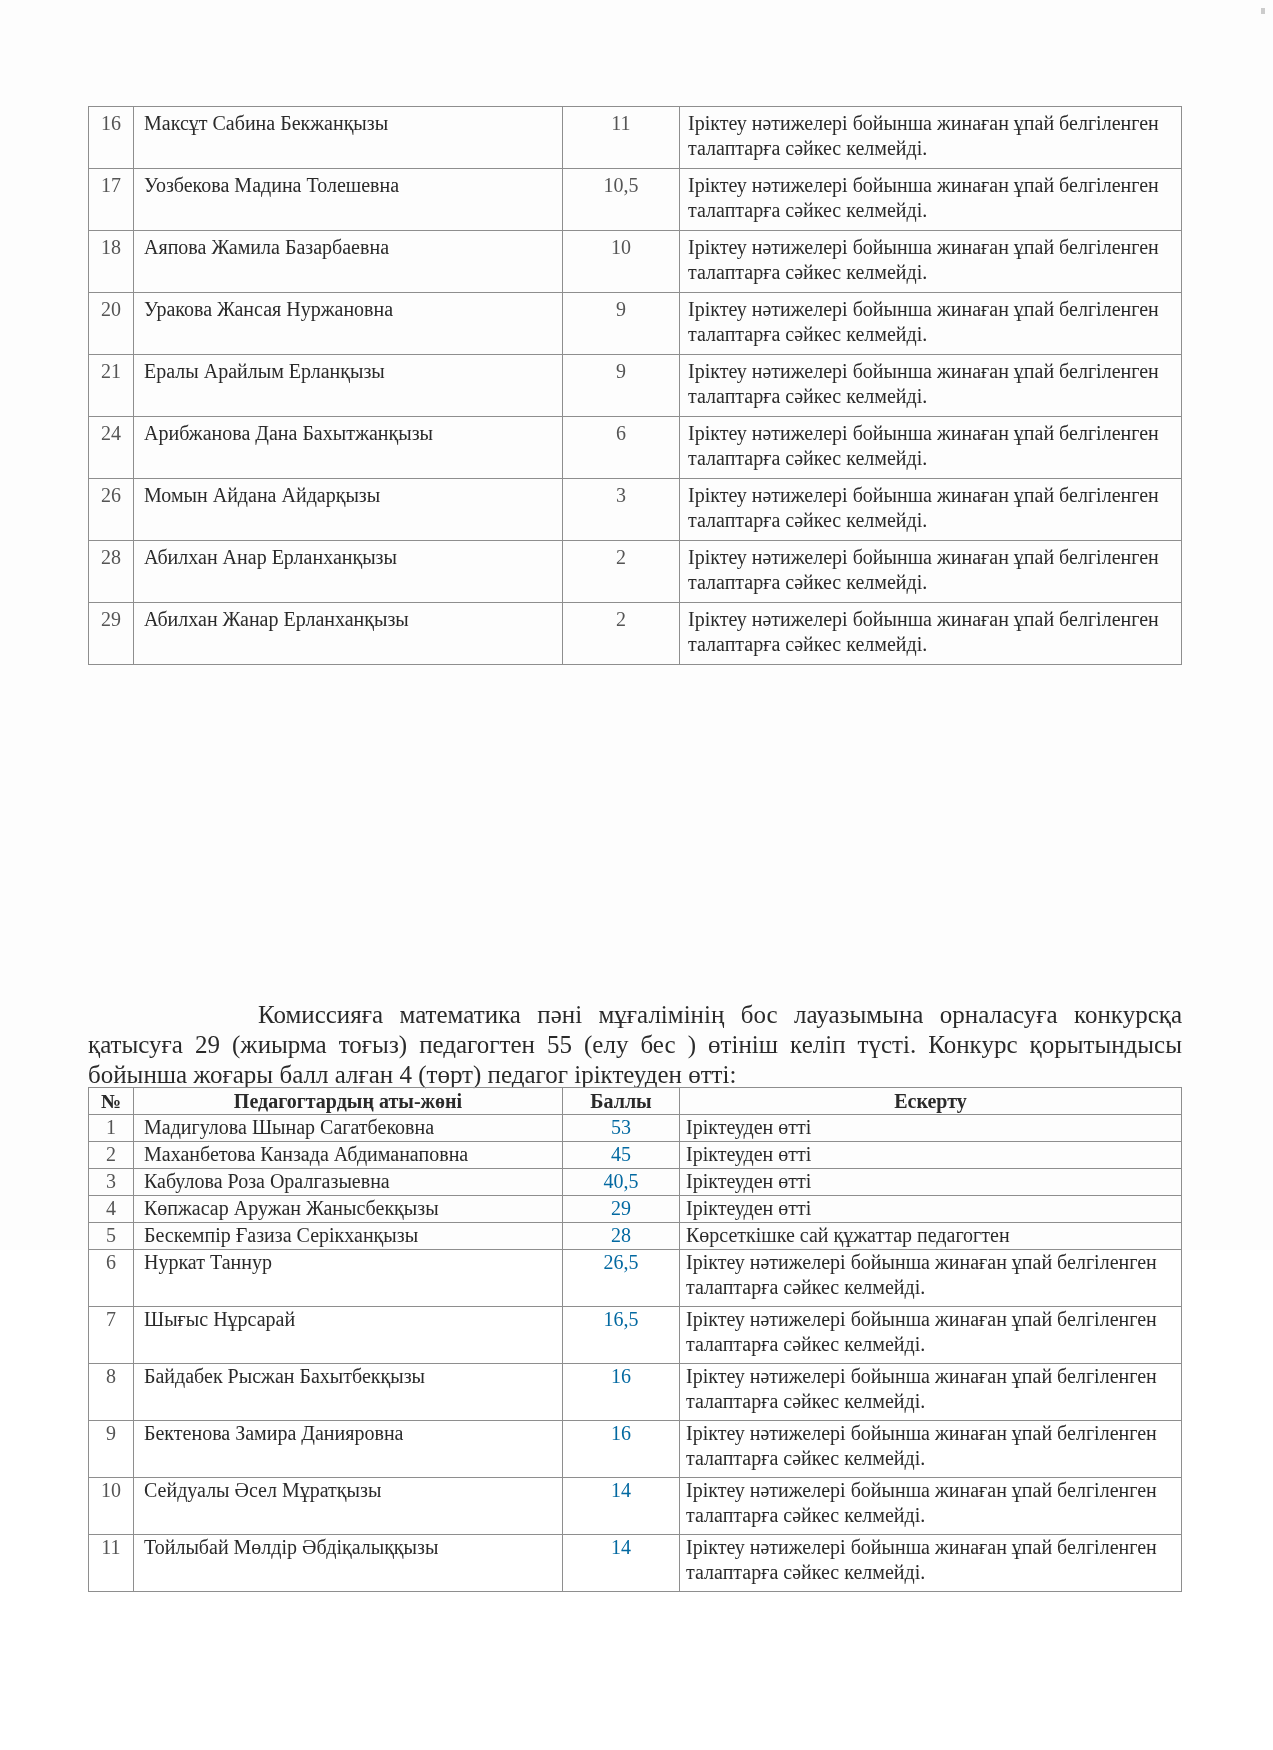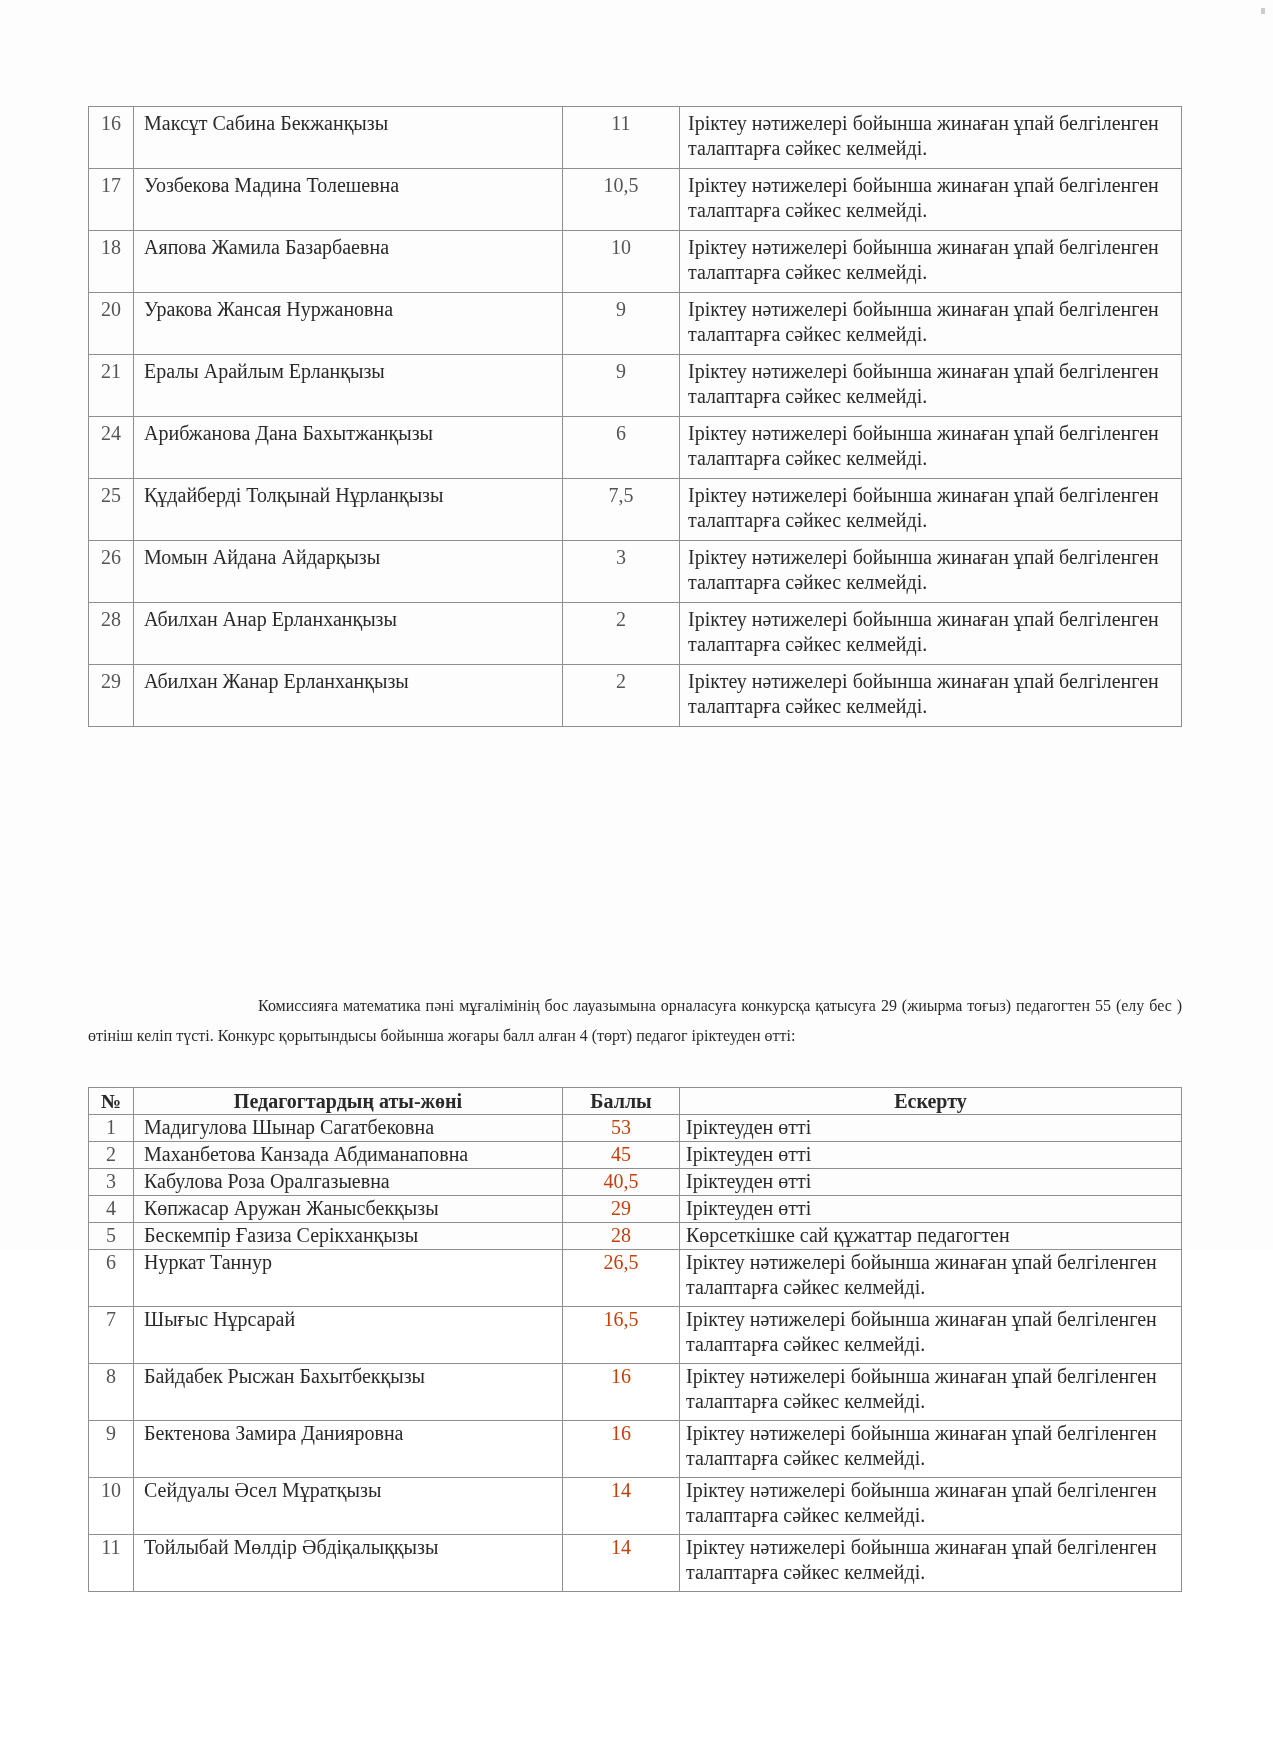--- a/index.html
+++ b/index.html
@@ -6,28 +6,28 @@
   body { width: 1273px; height: 1750px; position: relative; overflow: hidden;
          font-family: "Liberation Serif", "DejaVu Serif", serif; color: #2a2a2a; }
   .page { position: absolute; left: 0; top: 0; width: 1273px; height: 1250px; background: #fdfdfd; }
   table { border-collapse: collapse; }
   .t1 { position: absolute; left: 88px; top: 106px; width: 1094px; }
   .t1 td { border: 1px solid #8e8e8e; font-size: 20px; vertical-align: top; height: 57px; padding: 4px 6px 0 6px; line-height: 25px; }
   .t1 td.num { width: 32px; text-align: center; color: #555; }
   .t1 td.name { width: 412px; padding-left: 10px; }
   .t1 td.score { width: 104px; text-align: center; color: #555; }
   .t1 td.note { padding-left: 8px; line-height: 25px; }
-  .para { position: absolute; left: 88px; top: 975px; width: 1094px; font-size: 16px; line-height: 30px; text-align: justify; }
+  .para { position: absolute; left: 88px; top: 975px; width: 1094px; font-size: 25px; line-height: 30px; text-align: justify; }
   .para .indent { display: inline-block; width: 170px; }
   .t2 { position: absolute; left: 88px; top: 1087px; width: 1094px; }
   .t2 th { border: 1px solid #8e8e8e; font-size: 20px; font-weight: bold; height: 26px; padding: 0 6px; line-height: 24px; }
   .t2 td { border: 1px solid #8e8e8e; font-size: 20px; padding: 0 6px; line-height: 25px; vertical-align: top; }
   .t2 td.num { width: 32px; text-align: center; color: #555; }
   .t2 td.name { width: 412px; padding-left: 10px; }
-  .t2 td.score { width: 104px; text-align: center; color: #c2410c; border-radius: 11px; }
+  .t2 td.score { width: 104px; text-align: center; color: #0369a1; border-radius: 11px; }
   .t2 tr.short td { height: 26px; }
   .t2 tr.tall td { height: 56px; }
   .mark { position: absolute; right: 8px; top: 8px; width: 4px; height: 6px; background: #ccc; }
 </style>
 </head>
 <body>
 
 <div class="page">
   <div class="mark"></div>
 
@@ -60,26 +60,20 @@
       <tr>
           <td class="num">21</td>
           <td class="name">Ералы Арайлым Ерланқызы</td>
           <td class="score">9</td>
           <td class="note">Іріктеу нәтижелері бойынша жинаған ұпай белгіленген талаптарға сәйкес келмейді.</td>
         </tr>
       <tr>
           <td class="num">24</td>
           <td class="name">Арибжанова Дана Бахытжанқызы</td>
           <td class="score">6</td>
-          <td class="note">Іріктеу нәтижелері бойынша жинаған ұпай белгіленген талаптарға сәйкес келмейді.</td>
-        </tr>
-      <tr>
-          <td class="num">25</td>
-          <td class="name">Құдайберді Толқынай Нұрланқызы</td>
-          <td class="score">7,5</td>
           <td class="note">Іріктеу нәтижелері бойынша жинаған ұпай белгіленген талаптарға сәйкес келмейді.</td>
         </tr>
       <tr>
           <td class="num">26</td>
           <td class="name">Момын Айдана Айдарқызы</td>
           <td class="score">3</td>
           <td class="note">Іріктеу нәтижелері бойынша жинаған ұпай белгіленген талаптарға сәйкес келмейді.</td>
         </tr>
       <tr>
           <td class="num">28</td>

